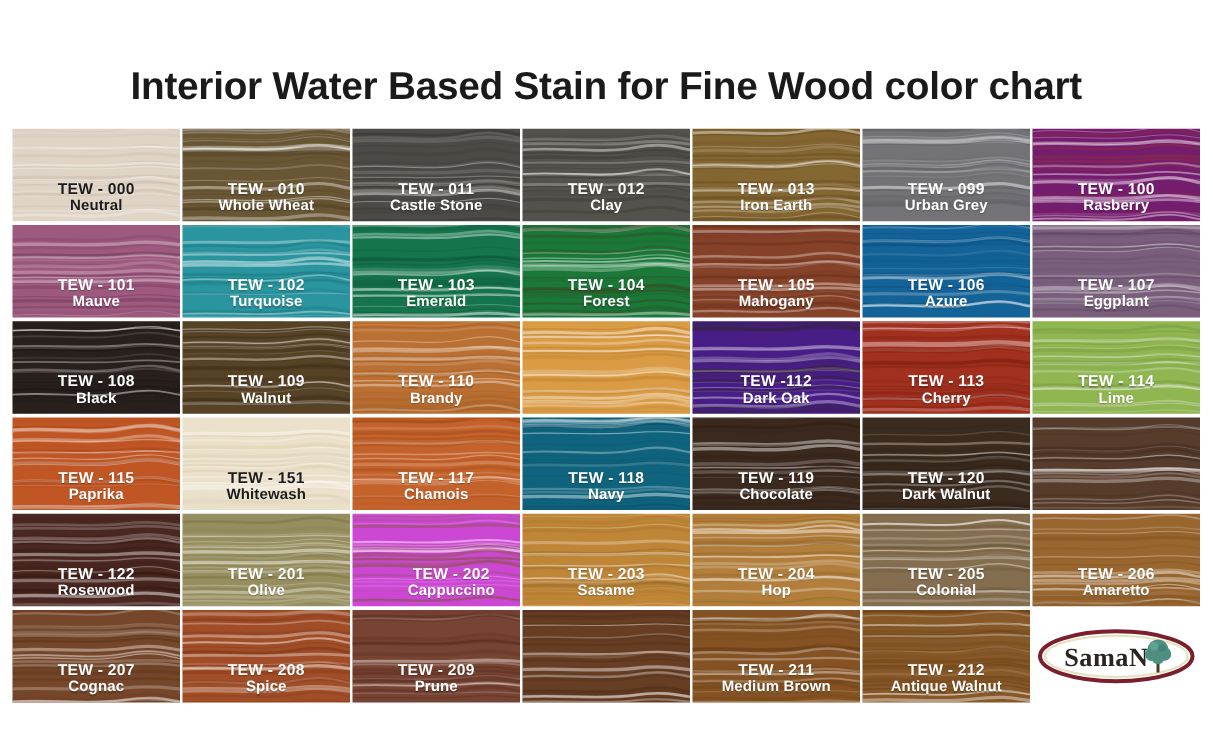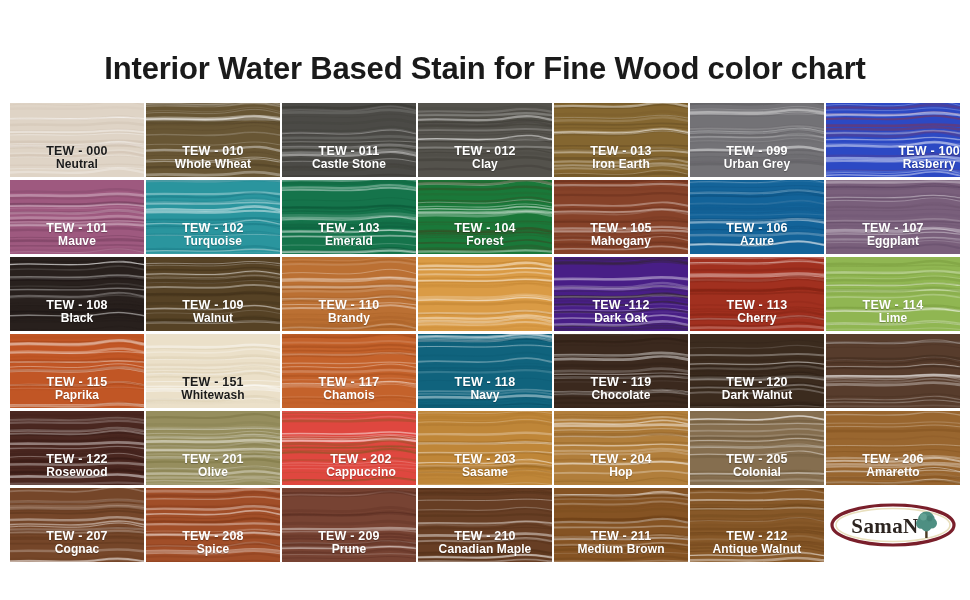--- a/index.html
+++ b/index.html
@@ -318,21 +318,21 @@
           <path d="M -4 13.1 C 30 10.3, 60 15.9, 90 11.4 S 130 14.2, 140 13.1" stroke="#5a595d" stroke-opacity="0.42" stroke-width="0.85" fill="none"></path>
           <path d="M -4 25.1 C 30 22.1, 60 28.1, 90 23.3 S 130 26.3, 140 25.1" stroke="#5a595d" stroke-opacity="0.24" stroke-width="0.73" fill="none"></path>
           <path d="M -4 6.9 C 30 3.8, 60 9.9, 90 5.0 S 130 8.1, 140 6.9" stroke="#ffffff" stroke-opacity="0.28" stroke-width="0.62" fill="none"></path>
           <path d="M -4 38.7 C 30 35.5, 60 41.8, 90 36.8 S 130 39.9, 140 38.7" stroke="#ffffff" stroke-opacity="0.12" stroke-width="0.98" fill="none"></path>
         </svg>
         <div class="swatch-label">
           <span class="swatch-code">TEW - 099</span>
           <span class="swatch-name">Urban Grey</span>
         </div>
       </div>
-      <div class="swatch dark" style="background: #1d4ed8; align-items: flex-end;">
+      <div class="swatch dark" style="background: #701a75;">
         <svg class="grain" viewBox="0 0 134 74" preserveAspectRatio="none">
           <rect x="0" y="0" width="134" height="74" fill="#93303d" opacity="0.13"></rect>
           <path d="M -4 15.6 C 30 12.5, 60 18.7, 90 13.7 S 130 16.8, 140 15.6" stroke="#93303d" stroke-opacity="0.21" stroke-width="0.98" fill="none"></path>
           <path d="M -4 4.5 C 30 1.2, 60 7.7, 90 2.5 S 130 5.7, 140 4.5" stroke="#93303d" stroke-opacity="0.21" stroke-width="2.07" fill="none"></path>
           <path d="M -4 31.0 C 30 28.1, 60 33.9, 90 29.3 S 130 32.2, 140 31.0" stroke="#ffffff" stroke-opacity="0.23" stroke-width="1.28" fill="none"></path>
           <path d="M -4 22.8 C 30 21.6, 60 24.1, 90 22.1 S 130 23.3, 140 22.8" stroke="#93303d" stroke-opacity="0.46" stroke-width="2.63" fill="none"></path>
           <path d="M -4 55.6 C 30 53.6, 60 57.7, 90 54.4 S 130 56.5, 140 55.6" stroke="#ffffff" stroke-opacity="0.43" stroke-width="2.57" fill="none"></path>
           <path d="M -4 16.4 C 30 13.4, 60 19.4, 90 14.6 S 130 17.6, 140 16.4" stroke="#93303d" stroke-opacity="0.45" stroke-width="1.59" fill="none"></path>
           <path d="M -4 67.4 C 30 65.7, 60 69.1, 90 66.4 S 130 68.1, 140 67.4" stroke="#93303d" stroke-opacity="0.21" stroke-width="0.89" fill="none"></path>
           <path d="M -4 68.6 C 30 67.1, 60 70.2, 90 67.7 S 130 69.3, 140 68.6" stroke="#ffffff" stroke-opacity="0.12" stroke-width="1.91" fill="none"></path>
@@ -1150,21 +1150,21 @@
           <path d="M -4 34.8 C 30 33.3, 60 36.4, 90 33.9 S 130 35.5, 140 34.8" stroke="#77703f" stroke-opacity="0.28" stroke-width="2.52" fill="none"></path>
           <path d="M -4 41.7 C 30 38.9, 60 44.4, 90 40.0 S 130 42.8, 140 41.7" stroke="#77703f" stroke-opacity="0.10" stroke-width="1.49" fill="none"></path>
           <path d="M -4 43.5 C 30 41.3, 60 45.7, 90 42.2 S 130 44.4, 140 43.5" stroke="#ffffff" stroke-opacity="0.15" stroke-width="1.14" fill="none"></path>
           <path d="M -4 41.9 C 30 38.4, 60 45.4, 90 39.8 S 130 43.3, 140 41.9" stroke="#77703f" stroke-opacity="0.19" stroke-width="0.75" fill="none"></path>
         </svg>
         <div class="swatch-label">
           <span class="swatch-code">TEW - 201</span>
           <span class="swatch-name">Olive</span>
         </div>
       </div>
-      <div class="swatch dark" style="background: #ef4444; padding-left: 24px;">
+      <div class="swatch dark" style="background: #d946ef; padding-left: 24px;">
         <svg class="grain" viewBox="0 0 134 74" preserveAspectRatio="none">
           <rect x="0" y="0" width="134" height="74" fill="#76591f" opacity="0.13"></rect>
           <path d="M -4 49.7 C 30 47.2, 60 52.1, 90 48.2 S 130 50.6, 140 49.7" stroke="#76591f" stroke-opacity="0.24" stroke-width="2.02" fill="none"></path>
           <path d="M -4 1.4 C 30 -0.5, 60 3.3, 90 0.2 S 130 2.2, 140 1.4" stroke="#ffffff" stroke-opacity="0.16" stroke-width="0.97" fill="none"></path>
           <path d="M -4 8.7 C 30 5.7, 60 11.6, 90 6.9 S 130 9.8, 140 8.7" stroke="#ffffff" stroke-opacity="0.15" stroke-width="1.39" fill="none"></path>
           <path d="M -4 36.5 C 30 34.9, 60 38.1, 90 35.6 S 130 37.2, 140 36.5" stroke="#76591f" stroke-opacity="0.17" stroke-width="2.25" fill="none"></path>
           <path d="M -4 5.6 C 30 3.7, 60 7.4, 90 4.4 S 130 6.3, 140 5.6" stroke="#76591f" stroke-opacity="0.18" stroke-width="1.93" fill="none"></path>
           <path d="M -4 10.1 C 30 8.9, 60 11.3, 90 9.4 S 130 10.6, 140 10.1" stroke="#76591f" stroke-opacity="0.35" stroke-width="2.71" fill="none"></path>
           <path d="M -4 23.0 C 30 21.1, 60 24.9, 90 21.9 S 130 23.8, 140 23.0" stroke="#ffffff" stroke-opacity="0.47" stroke-width="1.62" fill="none"></path>
           <path d="M -4 40.6 C 30 37.4, 60 43.8, 90 38.7 S 130 41.9, 140 40.6" stroke="#76591f" stroke-opacity="0.11" stroke-width="1.24" fill="none"></path>
@@ -1460,24 +1460,20 @@
           <path d="M -4 69.2 C 30 67.0, 60 71.4, 90 67.9 S 130 70.0, 140 69.2" stroke="#ffffff" stroke-opacity="0.20" stroke-width="2.05" fill="none"></path>
           <path d="M -4 53.4 C 30 50.4, 60 56.3, 90 51.6 S 130 54.5, 140 53.4" stroke="#ffffff" stroke-opacity="0.34" stroke-width="2.37" fill="none"></path>
           <path d="M -4 5.3 C 30 4.3, 60 6.3, 90 4.7 S 130 5.7, 140 5.3" stroke="#4a2a14" stroke-opacity="0.21" stroke-width="0.54" fill="none"></path>
           <path d="M -4 40.4 C 30 36.9, 60 44.0, 90 38.3 S 130 41.9, 140 40.4" stroke="#4a2a14" stroke-opacity="0.27" stroke-width="1.26" fill="none"></path>
           <path d="M -4 52.4 C 30 48.7, 60 56.0, 90 50.2 S 130 53.8, 140 52.4" stroke="#4a2a14" stroke-opacity="0.34" stroke-width="1.34" fill="none"></path>
           <path d="M -4 71.4 C 30 70.1, 60 72.8, 90 70.6 S 130 72.0, 140 71.4" stroke="#4a2a14" stroke-opacity="0.21" stroke-width="2.07" fill="none"></path>
           <path d="M -4 55.7 C 30 52.3, 60 59.2, 90 53.6 S 130 57.1, 140 55.7" stroke="#4a2a14" stroke-opacity="0.27" stroke-width="2.83" fill="none"></path>
           <path d="M -4 11.5 C 30 10.1, 60 13.0, 90 10.6 S 130 12.1, 140 11.5" stroke="#4a2a14" stroke-opacity="0.37" stroke-width="0.71" fill="none"></path>
           <path d="M -4 5.3 C 30 1.3, 60 9.2, 90 2.9 S 130 6.8, 140 5.3" stroke="#4a2a14" stroke-opacity="0.20" stroke-width="1.37" fill="none"></path>
         </svg>
-        <div class="swatch-label">
-          <span class="swatch-code">TEW - 210</span>
-          <span class="swatch-name">Canadian Maple</span>
-        </div>
       </div>
       <div class="swatch dark" style="background: rgb(138, 87, 39);">
         <svg class="grain" viewBox="0 0 134 74" preserveAspectRatio="none">
           <rect x="0" y="0" width="134" height="74" fill="#653a12" opacity="0.13"></rect>
           <path d="M -4 7.0 C 30 5.8, 60 8.1, 90 6.3 S 130 7.4, 140 7.0" stroke="#ffffff" stroke-opacity="0.34" stroke-width="1.47" fill="none"></path>
           <path d="M -4 21.2 C 30 18.1, 60 24.4, 90 19.3 S 130 22.5, 140 21.2" stroke="#653a12" stroke-opacity="0.16" stroke-width="0.60" fill="none"></path>
           <path d="M -4 11.5 C 30 9.6, 60 13.4, 90 10.4 S 130 12.3, 140 11.5" stroke="#ffffff" stroke-opacity="0.18" stroke-width="1.65" fill="none"></path>
           <path d="M -4 58.4 C 30 56.8, 60 59.9, 90 57.4 S 130 59.0, 140 58.4" stroke="#653a12" stroke-opacity="0.41" stroke-width="2.09" fill="none"></path>
           <path d="M -4 62.3 C 30 59.1, 60 65.6, 90 60.4 S 130 63.6, 140 62.3" stroke="#653a12" stroke-opacity="0.30" stroke-width="2.50" fill="none"></path>
           <path d="M -4 71.2 C 30 68.5, 60 74.0, 90 69.6 S 130 72.4, 140 71.2" stroke="#653a12" stroke-opacity="0.25" stroke-width="1.92" fill="none"></path>

